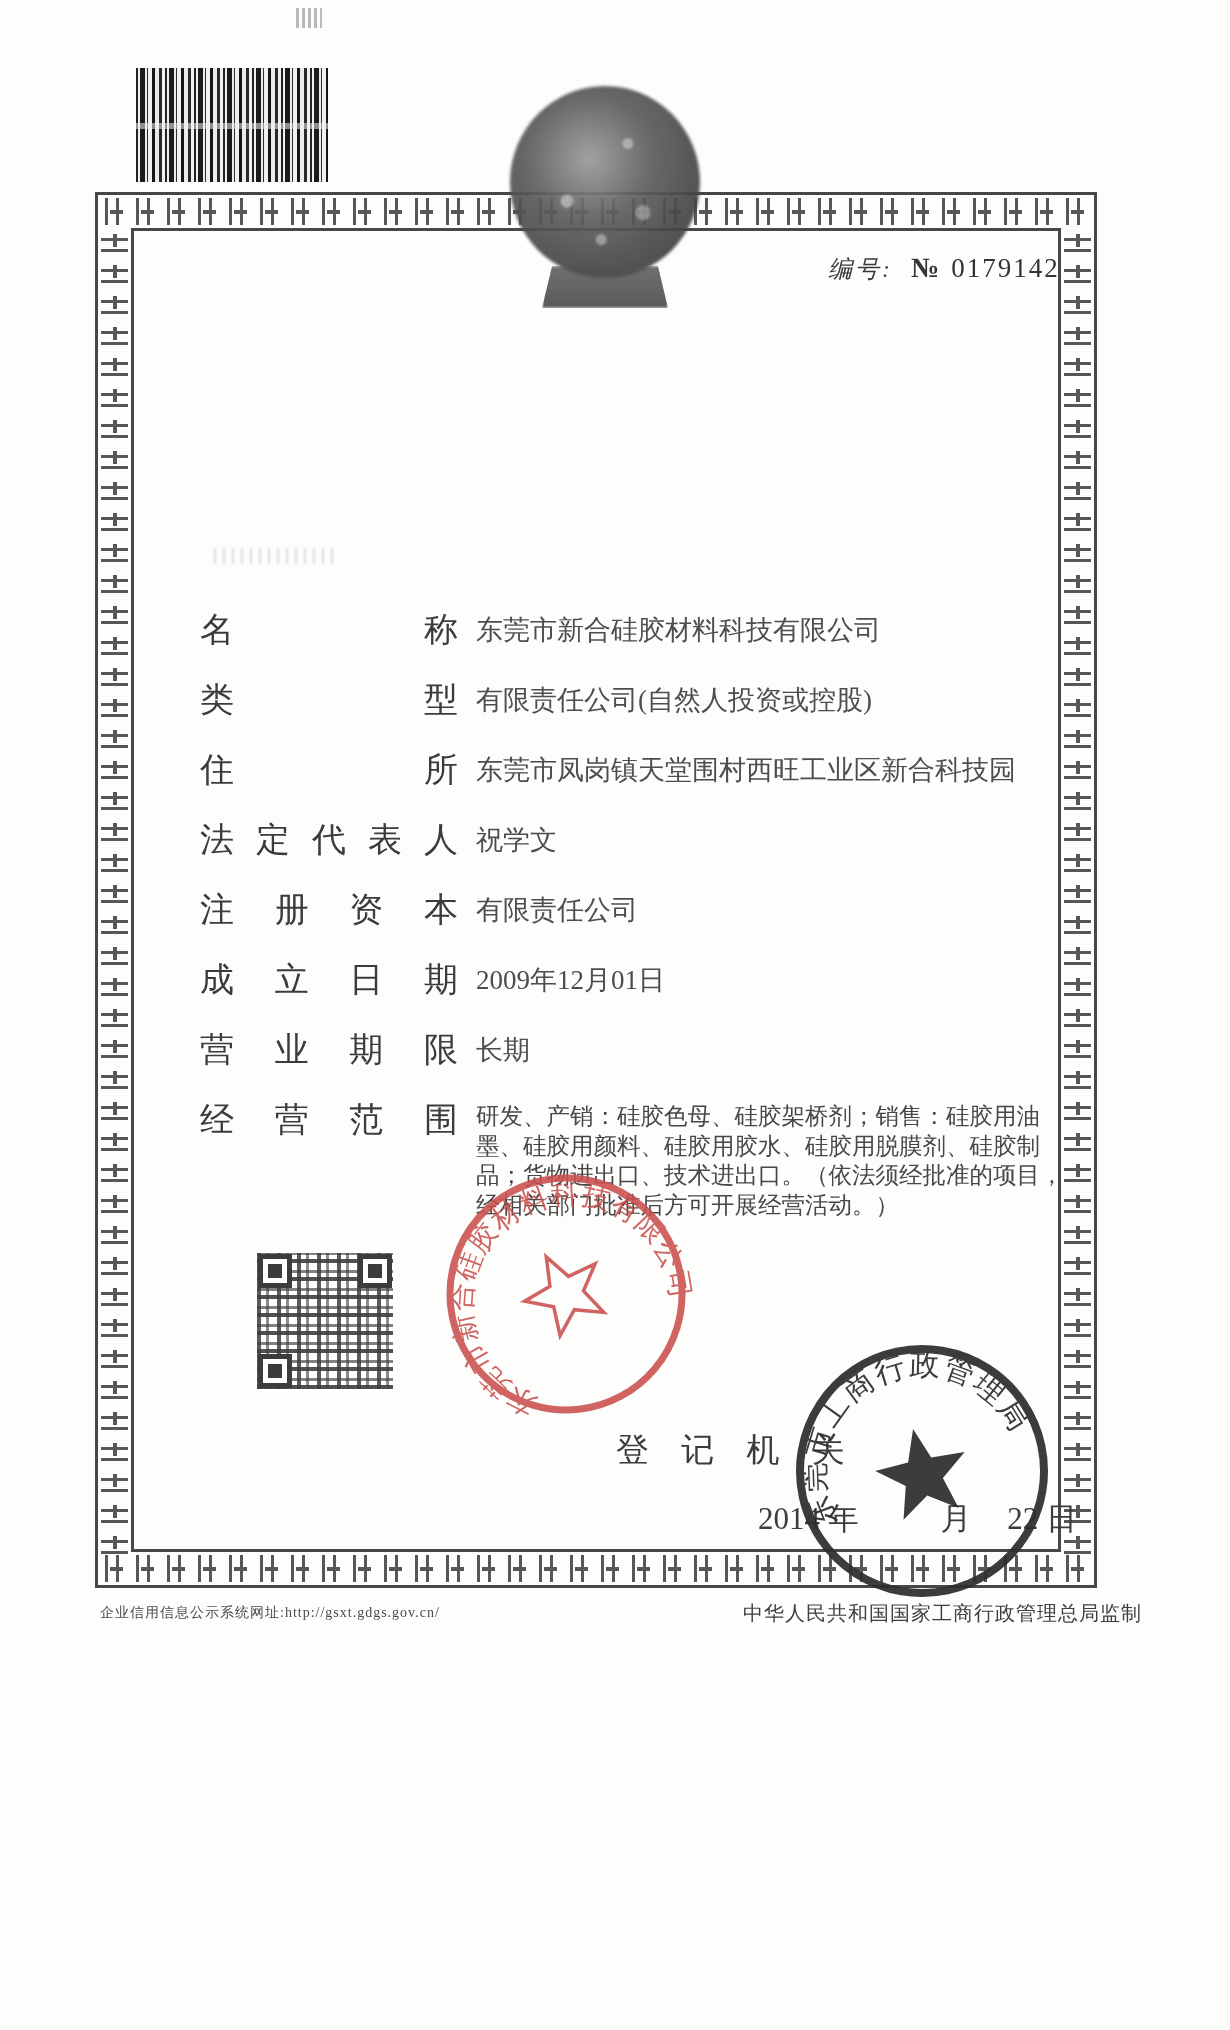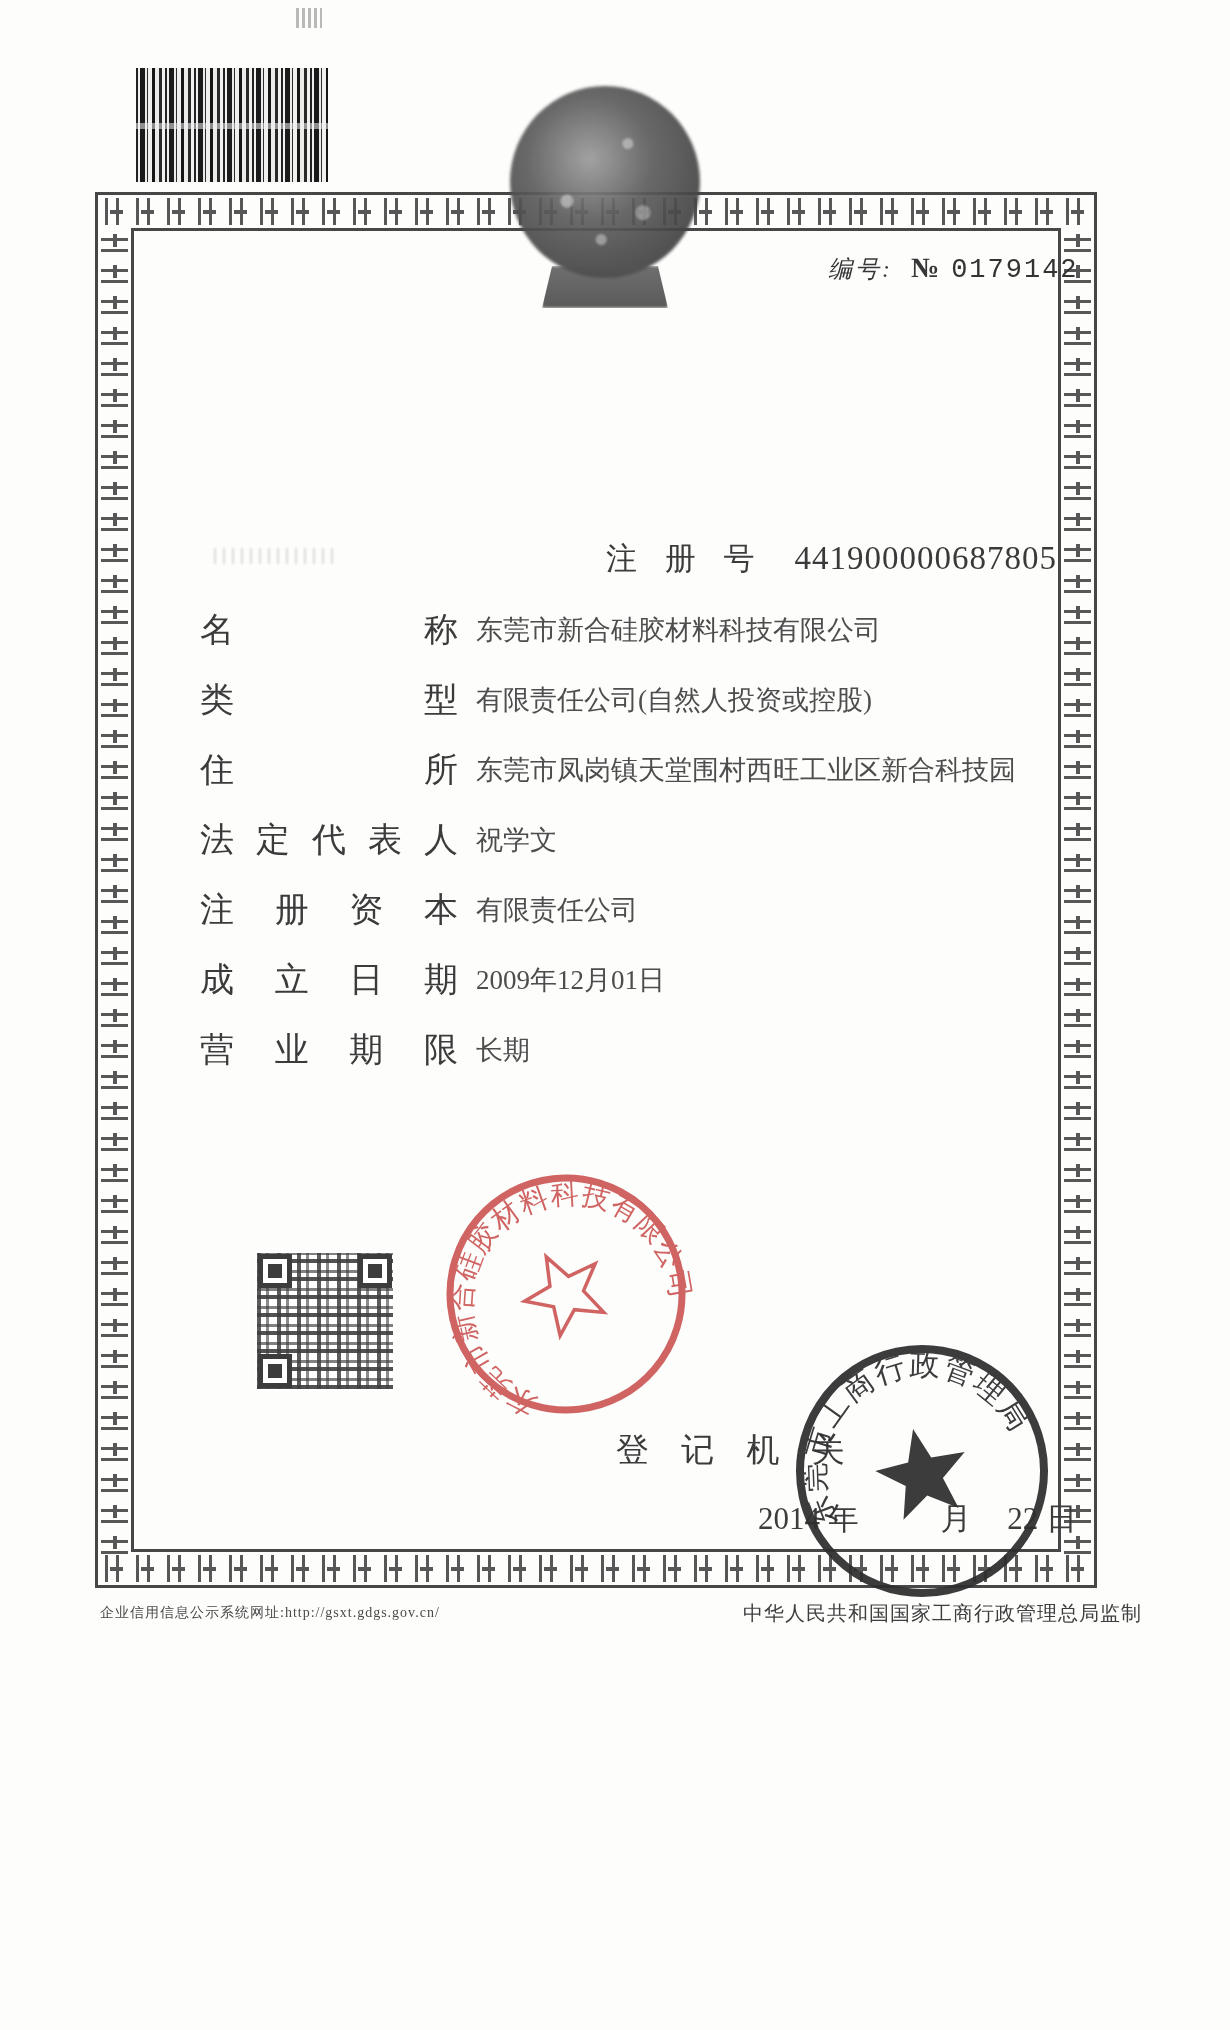--- a/index.html
+++ b/index.html
@@ -50,21 +50,21 @@
     background-image:
       repeating-linear-gradient(0deg, transparent 0 4px, #4a4a4a 4px 7px, transparent 7px 15px, #4a4a4a 15px 18px, transparent 18px 31px),
       repeating-linear-gradient(0deg, transparent 0 9px, #4a4a4a 9px 22px, transparent 22px 31px);
     background-size:100% 31px,4px 31px;background-position:0 0,center 0;background-repeat:repeat-y;}
   .band.left{left:3px;}  .band.right{right:3px;}
 
   
   .serial{position:absolute;left:828px;top:252px;z-index:4;white-space:nowrap;color:#373737;}
   .serial .lbl{font-size:24px;letter-spacing:3px;font-style:italic;}
   .serial .sym{font-size:28px;font-weight:bold;margin:0 8px 0 14px;}
-  .serial .num{font-size:27px;font-family:Liberation Mono, monospace;letter-spacing:2px;color:#333;}
+  .serial .num{font-size:27px;font-family:Liberation Serif, serif;letter-spacing:2px;color:#333;}
 
   
   .title{position:absolute;left:165px;top:326px;width:880px;text-align:center;z-index:4;
     font-family:"DejaVu Sans", sans-serif;font-weight:900;font-size:124px;line-height:150px;
     letter-spacing:16px;color:#313131;text-shadow:0 0 2px rgba(60,60,60,.55);}
 
   
   .regline{position:absolute;left:606px;top:538px;z-index:4;white-space:nowrap;}
   .regline .lbl{font-size:31px;letter-spacing:10px;color:#3c3c3c;}
   .regline .val{font-size:33px;margin-left:26px;color:#3a3a3a;letter-spacing:1px;}
@@ -129,24 +129,20 @@
     <div class="inner-line"></div>
   </div>
 
   <div class="serial">
     <span class="lbl">编号:</span>
     <span class="sym">№</span>
     <span class="num">0179142</span>
   </div>
 
 
-  <div class="regline">
-    <span class="lbl">注 册 号</span>
-    <span class="val">441900000687805</span>
-  </div>
 
   <div class="fields">
     <div class="row">
       <div class="lbl">名 称</div>
       <div class="val">东莞市新合硅胶材料科技有限公司</div>
     </div>
     <div class="row">
       <div class="lbl">类 型</div>
       <div class="val">有限责任公司(自然人投资或控股)</div>
     </div>
@@ -162,20 +158,24 @@
       <div class="lbl">注 册 资 本</div>
       <div class="val">有限责任公司</div>
     </div>
     <div class="row">
       <div class="lbl">成 立 日 期</div>
       <div class="val">2009年12月01日</div>
     </div>
     <div class="row">
       <div class="lbl">营 业 期 限</div>
       <div class="val">长期</div>
+    </div>
+    <div class="row scope">
+      <div class="lbl">经 营 范 围</div>
+      <div class="val">研发、产销：硅胶色母、硅胶架桥剂；销售：硅胶用油墨、硅胶用颜料、硅胶用胶水、硅胶用脱膜剂、硅胶制品；货物进出口、技术进出口。（依法须经批准的项目，经相关部门批准后方可开展经营活动。）</div>
     </div>
   </div>
 
   <div class="qr">
     <div class="noise"></div>
     <div class="finder f-tl"></div>
     <div class="finder f-tr"></div>
     <div class="finder f-bl"></div>
   </div>
 

